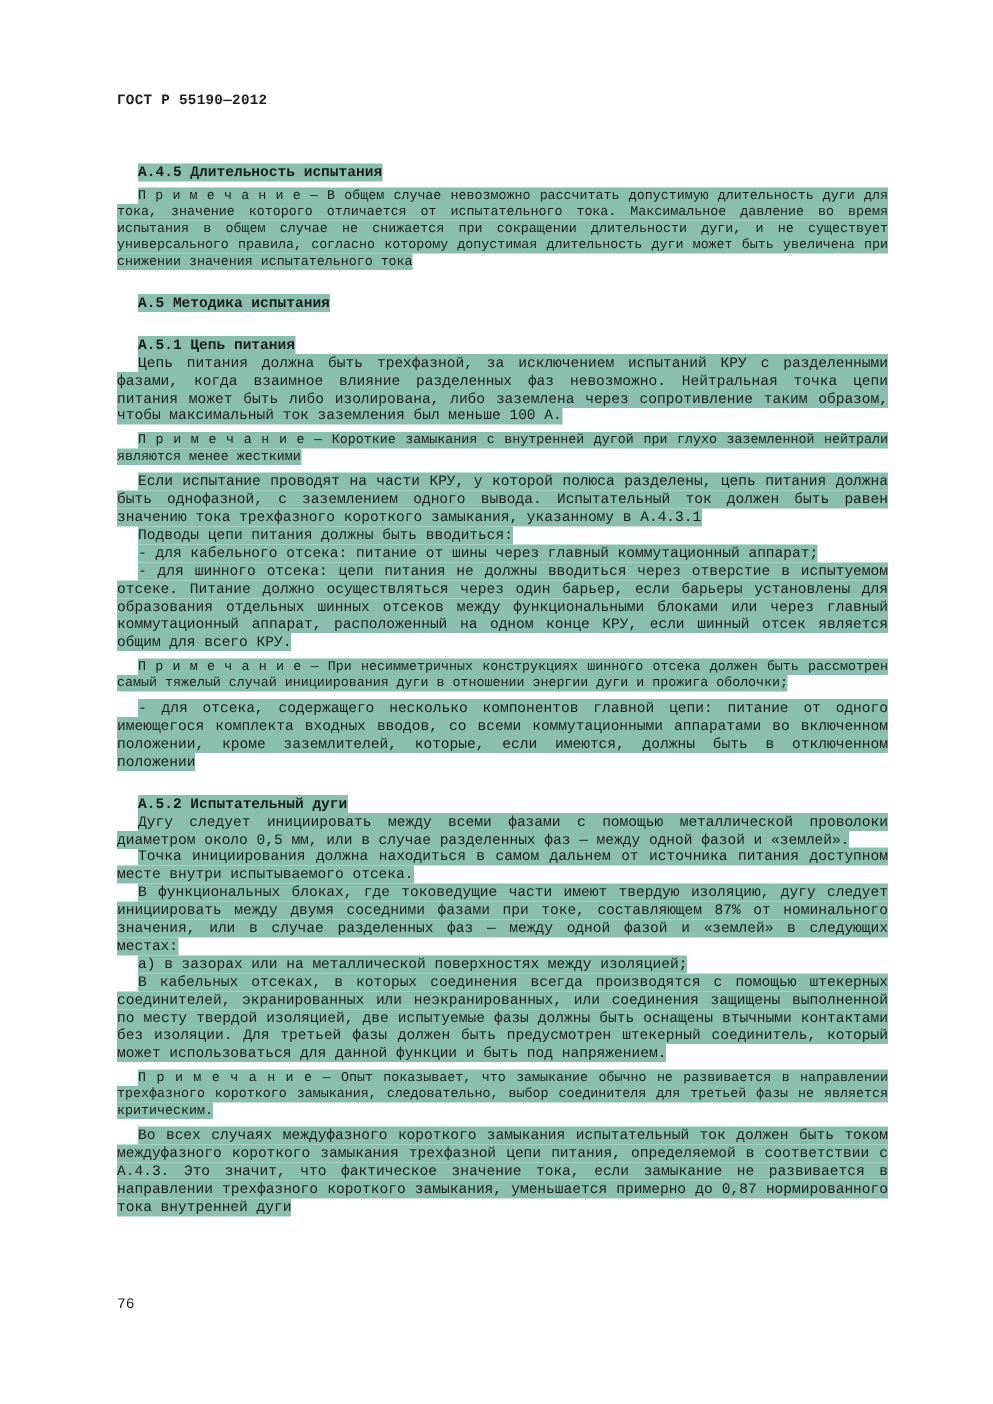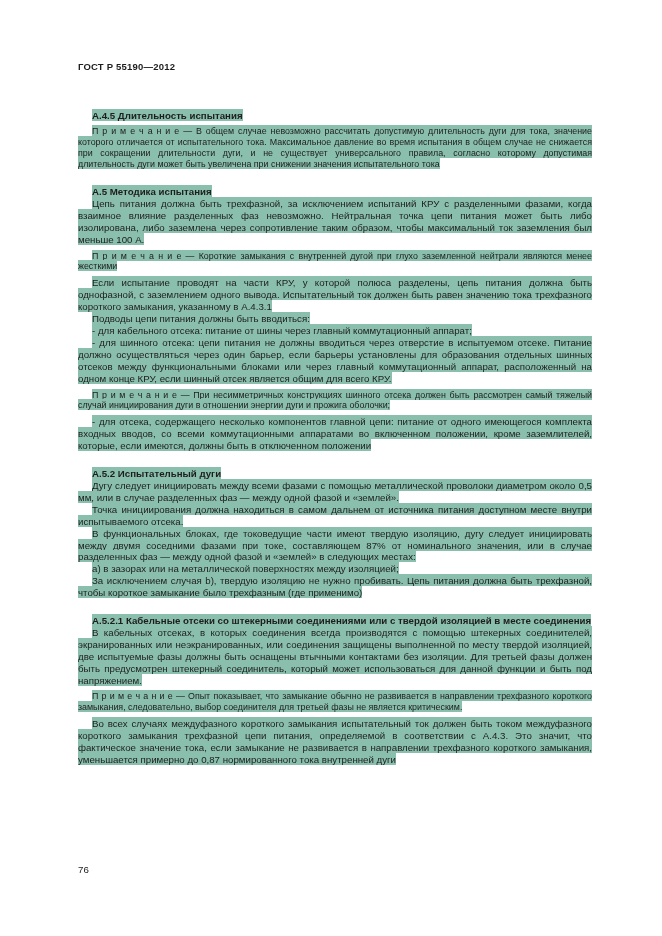--- a/index.html
+++ b/index.html
@@ -2,21 +2,21 @@
 <html style="--page_bg: #ffffff; --text: #1d1d1d; --hl: #8abfae;"><head>
 <meta charset="utf-8">
 <style>
   html, body { margin: 0; padding: 0; background: #e8e8e8; }
   .page {
     position: relative;
     width: 662px;
     height: 936px;
     margin: 0 auto;
     background: var(--page_bg, #ffffff);
-    font-family: Liberation Sans, sans-serif;
+    font-family: Liberation Mono, monospace;
     color: var(--text, #1d1d1d);
     overflow: hidden;
   }
   .doc-header {
     position: absolute;
     top: 61px;
     left: 78px;
     font-size: 9.5px;
     font-weight: bold;
     letter-spacing: 0.2px;
@@ -60,34 +60,33 @@
 </head>
 <body>
 
 <div class="page">
   <div class="doc-header">ГОСТ Р 55190—2012</div>
 
   <div class="content">
       <p class="para heading"><span class="hl">А.4.5 Длительность испытания</span></p>
       <p class="para note"><span class="hl">П р и м е ч а н и е — В общем случае невозможно рассчитать допустимую длительность дуги для тока, значение которого отличается от испытательного тока. Максимальное давление во время испытания в общем случае не снижается при сокращении длительности дуги, и не существует универсального правила, согласно которому допустимая длительность дуги может быть увеличена при снижении значения испытательного тока</span></p>
       <p class="para heading"><span class="hl">А.5 Методика испытания</span></p>
+      <p class="para heading"><span class="hl">А.5.1 Цепь питания</span></p>
       <p class="para body"><span class="hl">Цепь питания должна быть трехфазной, за исключением испытаний КРУ с разделенными фазами, когда взаимное влияние разделенных фаз невозможно. Нейтральная точка цепи питания может быть либо изолирована, либо заземлена через сопротивление таким образом, чтобы максимальный ток заземления был меньше 100 А.</span></p>
       <p class="para note"><span class="hl">П р и м е ч а н и е — Короткие замыкания с внутренней дугой при глухо заземленной нейтрали являются менее жесткими</span></p>
       <p class="para body"><span class="hl">Если испытание проводят на части КРУ, у которой полюса разделены, цепь питания должна быть однофазной, с заземлением одного вывода. Испытательный ток должен быть равен значению тока трехфазного короткого замыкания, указанному в А.4.3.1</span></p>
       <p class="para body"><span class="hl">Подводы цепи питания должны быть вводиться:</span></p>
       <p class="para body"><span class="hl">- для кабельного отсека: питание от шины через главный коммутационный аппарат;</span></p>
       <p class="para body"><span class="hl">- для шинного отсека: цепи питания не должны вводиться через отверстие в испытуемом отсеке. Питание должно осуществляться через один барьер, если барьеры установлены для образования отдельных шинных отсеков между функциональными блоками или через главный коммутационный аппарат, расположенный на одном конце КРУ, если шинный отсек является общим для всего КРУ.</span></p>
       <p class="para note"><span class="hl">П р и м е ч а н и е — При несимметричных конструкциях шинного отсека должен быть рассмотрен самый тяжелый случай инициирования дуги в отношении энергии дуги и прожига оболочки;</span></p>
       <p class="para body"><span class="hl">- для отсека, содержащего несколько компонентов главной цепи: питание от одного имеющегося комплекта входных вводов, со всеми коммутационными аппаратами во включенном положении, кроме заземлителей, которые, если имеются, должны быть в отключенном положении</span></p>
       <p class="para heading"><span class="hl">А.5.2 Испытательный дуги</span></p>
       <p class="para body"><span class="hl">Дугу следует инициировать между всеми фазами с помощью металлической проволоки диаметром около 0,5 мм, или в случае разделенных фаз — между одной фазой и «землей».</span></p>
       <p class="para body"><span class="hl">Точка инициирования должна находиться в самом дальнем от источника питания доступном месте внутри испытываемого отсека.</span></p>
       <p class="para body"><span class="hl">В функциональных блоках, где токоведущие части имеют твердую изоляцию, дугу следует инициировать между двумя соседними фазами при токе, составляющем 87% от номинального значения, или в случае разделенных фаз — между одной фазой и «землей» в следующих местах:</span></p>
       <p class="para body"><span class="hl">а) в зазорах или на металлической поверхностях между изоляцией;</span></p>
-      <p class="para body"><span class="hl">За исключением случая b), твердую изоляцию не нужно пробивать. Цепь питания должна быть трехфазной, чтобы короткое замыкание было трехфазным (где применимо)</span></p>
-      <p class="para heading"><span class="hl">А.5.2.1 Кабельные отсеки со штекерными соединениями или с твердой изоляцией в месте соединения</span></p>
       <p class="para body"><span class="hl">В кабельных отсеках, в которых соединения всегда производятся с помощью штекерных соединителей, экранированных или неэкранированных, или соединения защищены выполненной по месту твердой изоляцией, две испытуемые фазы должны быть оснащены втычными контактами без изоляции. Для третьей фазы должен быть предусмотрен штекерный соединитель, который может использоваться для данной функции и быть под напряжением.</span></p>
       <p class="para note"><span class="hl">П р и м е ч а н и е — Опыт показывает, что замыкание обычно не развивается в направлении трехфазного короткого замыкания, следовательно, выбор соединителя для третьей фазы не является критическим.</span></p>
       <p class="para body"><span class="hl">Во всех случаях междуфазного короткого замыкания испытательный ток должен быть током междуфазного короткого замыкания трехфазной цепи питания, определяемой в соответствии с А.4.3. Это значит, что фактическое значение тока, если замыкание не развивается в направлении трехфазного короткого замыкания, уменьшается примерно до 0,87 нормированного тока внутренней дуги</span></p>
     </div>
 
   <div class="page-number">76</div>
 </div>
 
 </body></html>

